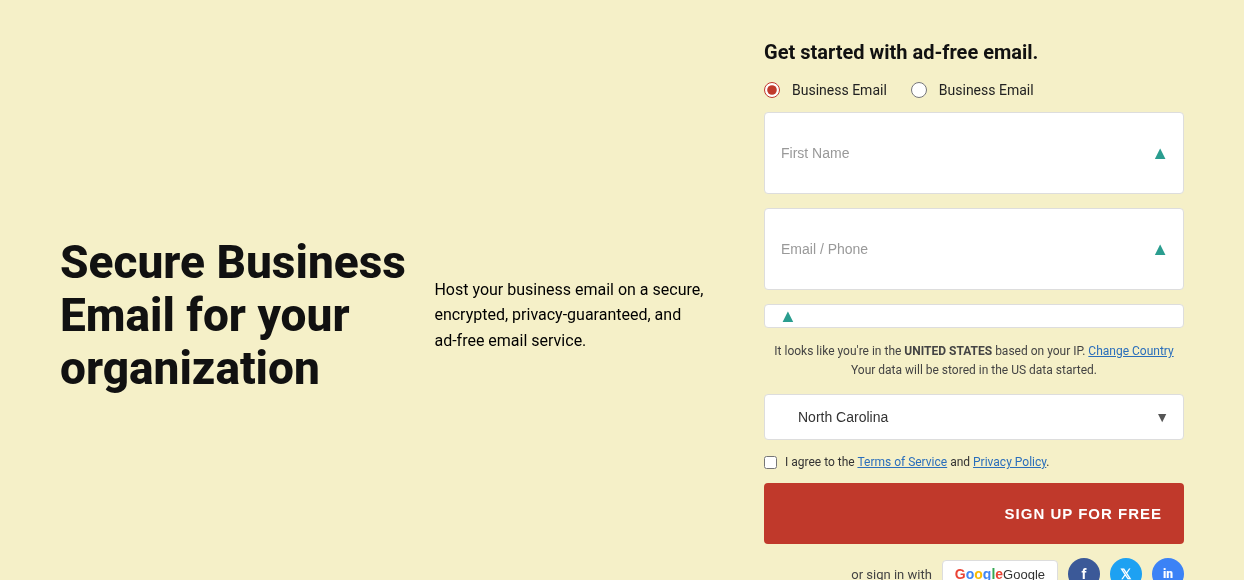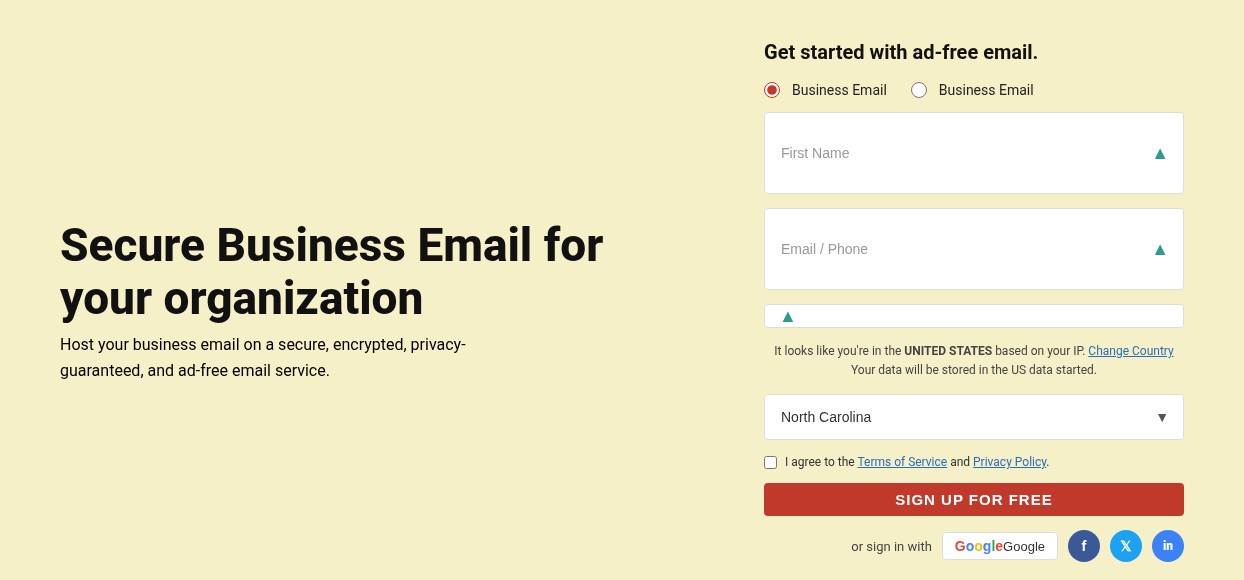--- a/index.html
+++ b/index.html
@@ -14,22 +14,23 @@
       display: flex;
       width: 1244px;
       min-height: 580px;
       padding: 40px 60px;
       gap: 60px;
       align-items: center;
     }
     .left-panel {
       flex: 1;
       display: flex;
-      flex-direction: column;
+      flex-direction: row;
       gap: 8px;
+      align-items: center;
     }
     .main-heading {
       font-size: 46px;
       font-weight: 800;
       color: #111;
       line-height: 1.15;
     }
     .sub-text {
       font-size: 16px;
       color: #000000;
@@ -115,20 +116,21 @@
     .state-select-wrapper select {
       width: 100%;
       padding: 14px 16px;
       font-size: 14px;
       color: #333;
       border: none;
       outline: none;
       background: transparent;
       appearance: none;
       cursor: pointer;
+      margin-left: 17px;
     }
     .state-select-arrow {
       position: absolute;
       right: 14px;
       top: 50%;
       transform: translateY(-50%);
       color: #555;
       pointer-events: none;
       font-size: 14px;
     }
@@ -149,26 +151,26 @@
     .agree-row a {
       color: #2a6ebb;
       text-decoration: underline;
       cursor: pointer;
     }
     .signup-btn {
       background-color: #c0392b;
       color: #fff;
       border: none;
       border-radius: 4px;
-      padding: 8px;
+      padding: 22px;
       font-size: 15px;
       font-weight: 700;
       letter-spacing: 1px;
       cursor: pointer;
-      text-align: center;
+      text-align: right;
       width: 100%;
     }
     .social-signin {
       display: flex;
       align-items: center;
       justify-content: flex-end;
       gap: 10px;
       font-size: 13px;
       color: #444;
     }

